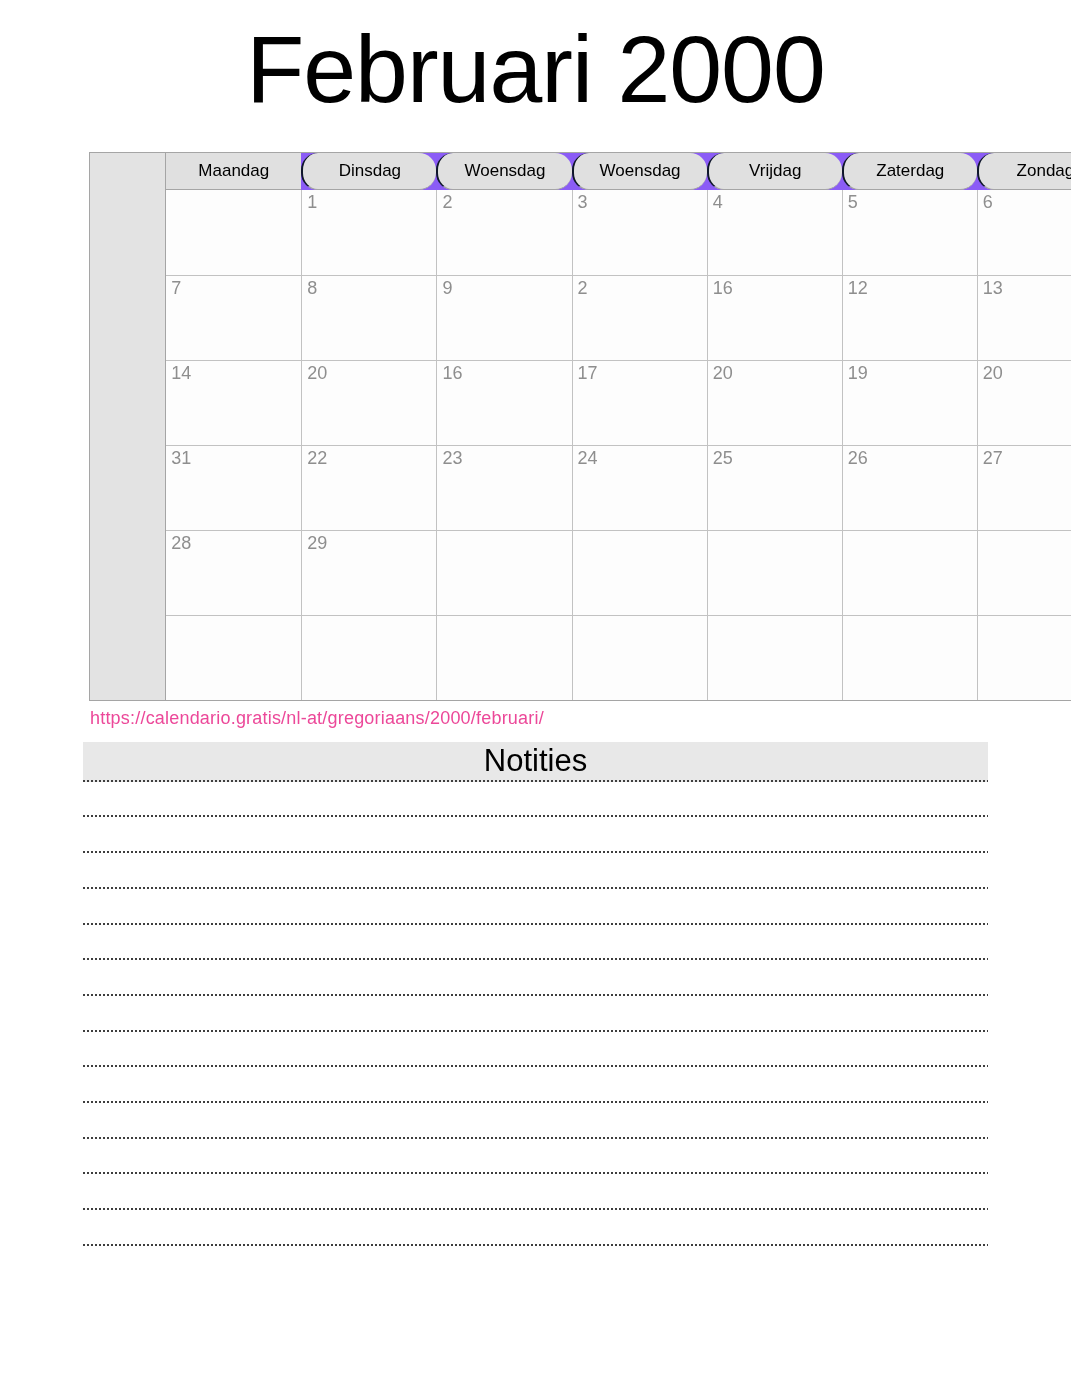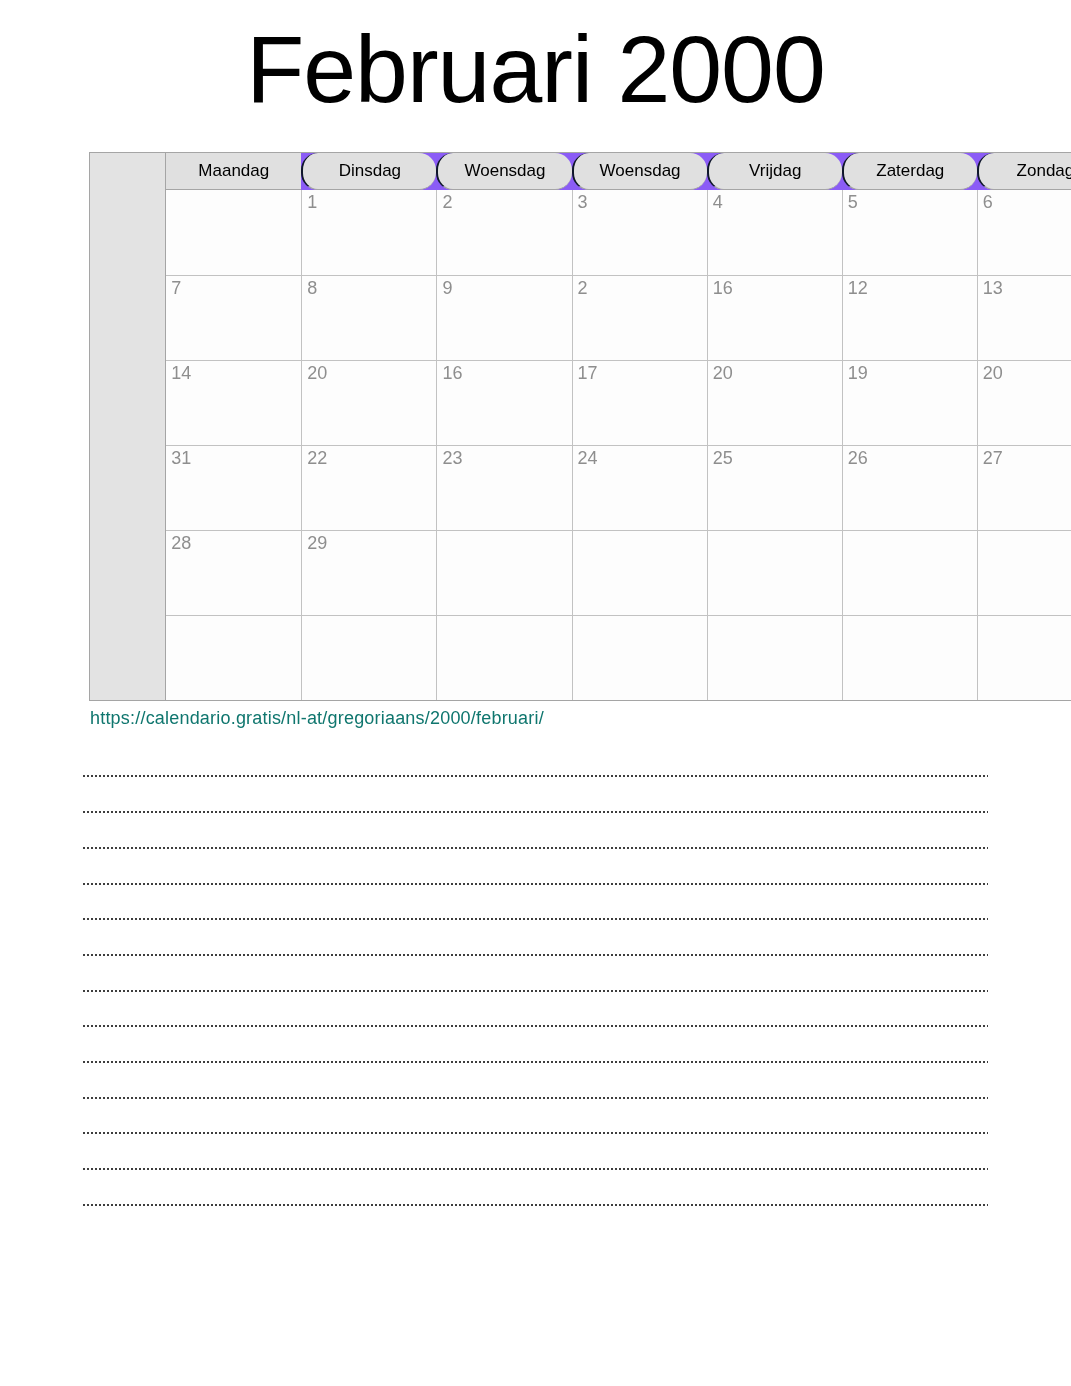--- a/index.html
+++ b/index.html
@@ -70,21 +70,21 @@
     border-left: 1px solid #c2c2c2;
   }
   tr.week td.day-cell:first-child { border-left: none; }
   tr.week.first td.day-cell { border-top: none; }
 
   
   .source-url {
     margin: 7px 0 12px 90px;
     font-size: 18px;
     letter-spacing: 0.2px;
-    color: #0f766e;
+    color: #ec4899;
   }
 
   
   .notes {
     margin: 13px 0 0 83px;
     width: 905px;
   }
   .notes-header {
     height: 40px;
     background:
@@ -185,20 +185,23 @@
         <td class="day-cell"></td>
         <td class="day-cell"></td>
       </tr>
     </tbody>
   </table>
 </div>
 
 <div class="source-url">https://calendario.gratis/nl-at/gregoriaans/2000/februari/</div>
 
 <div class="notes">
+  <div class="notes-header">
+    <span class="notes-title">Notities</span>
+  </div>
   <div>
       <div class="note-line"></div>
       <div class="note-line"></div>
       <div class="note-line"></div>
       <div class="note-line"></div>
       <div class="note-line"></div>
       <div class="note-line"></div>
       <div class="note-line"></div>
       <div class="note-line"></div>
       <div class="note-line"></div>

